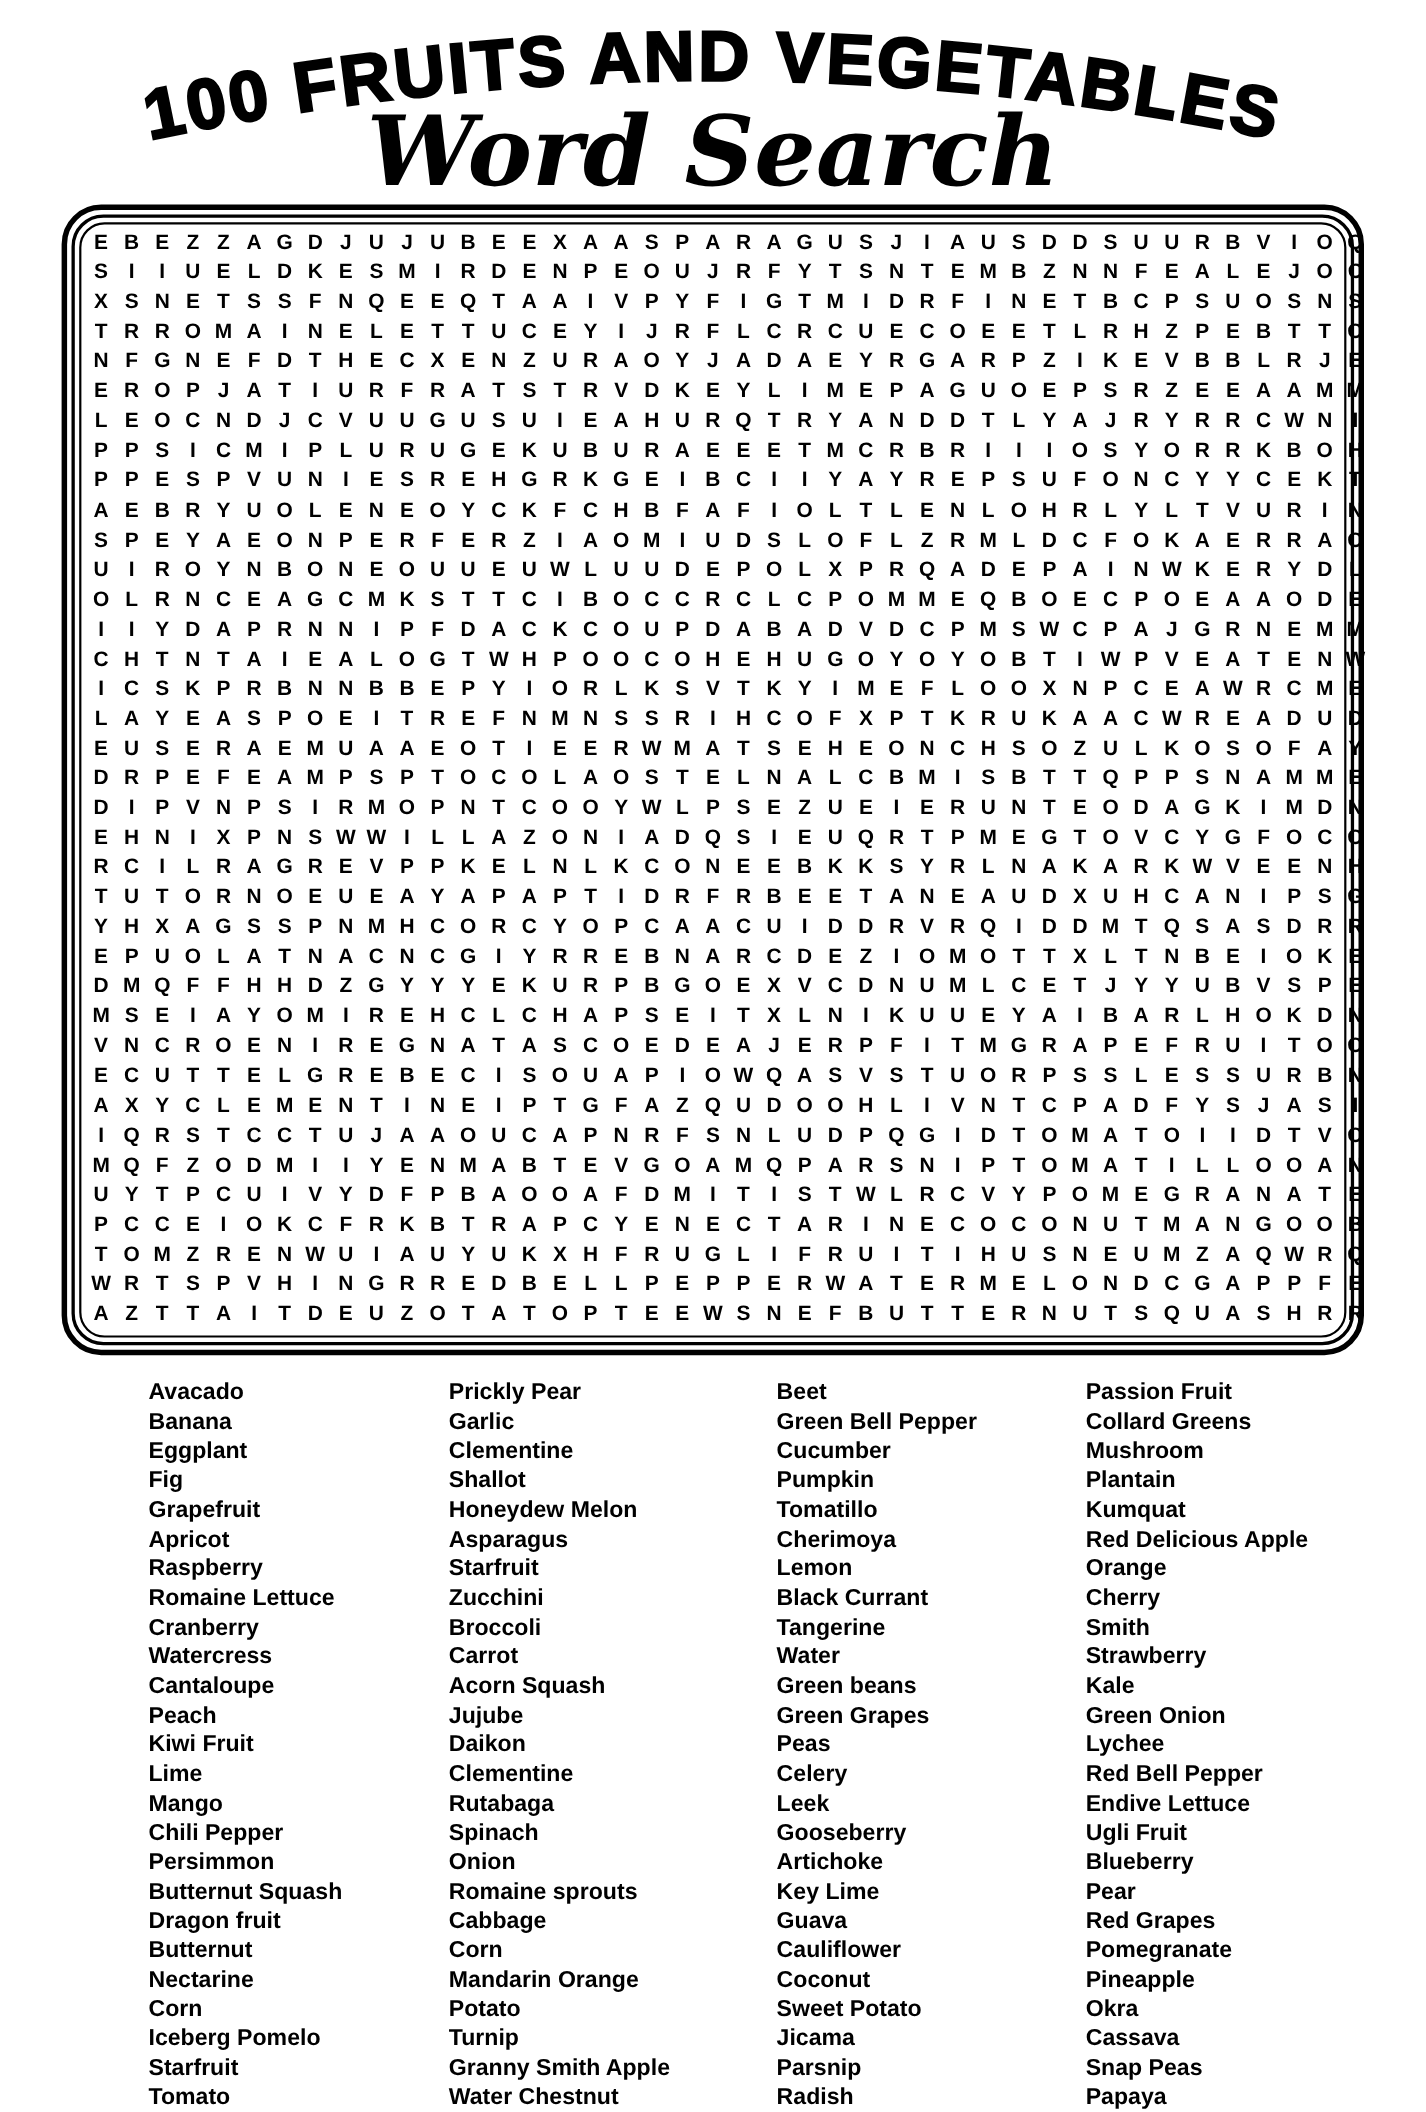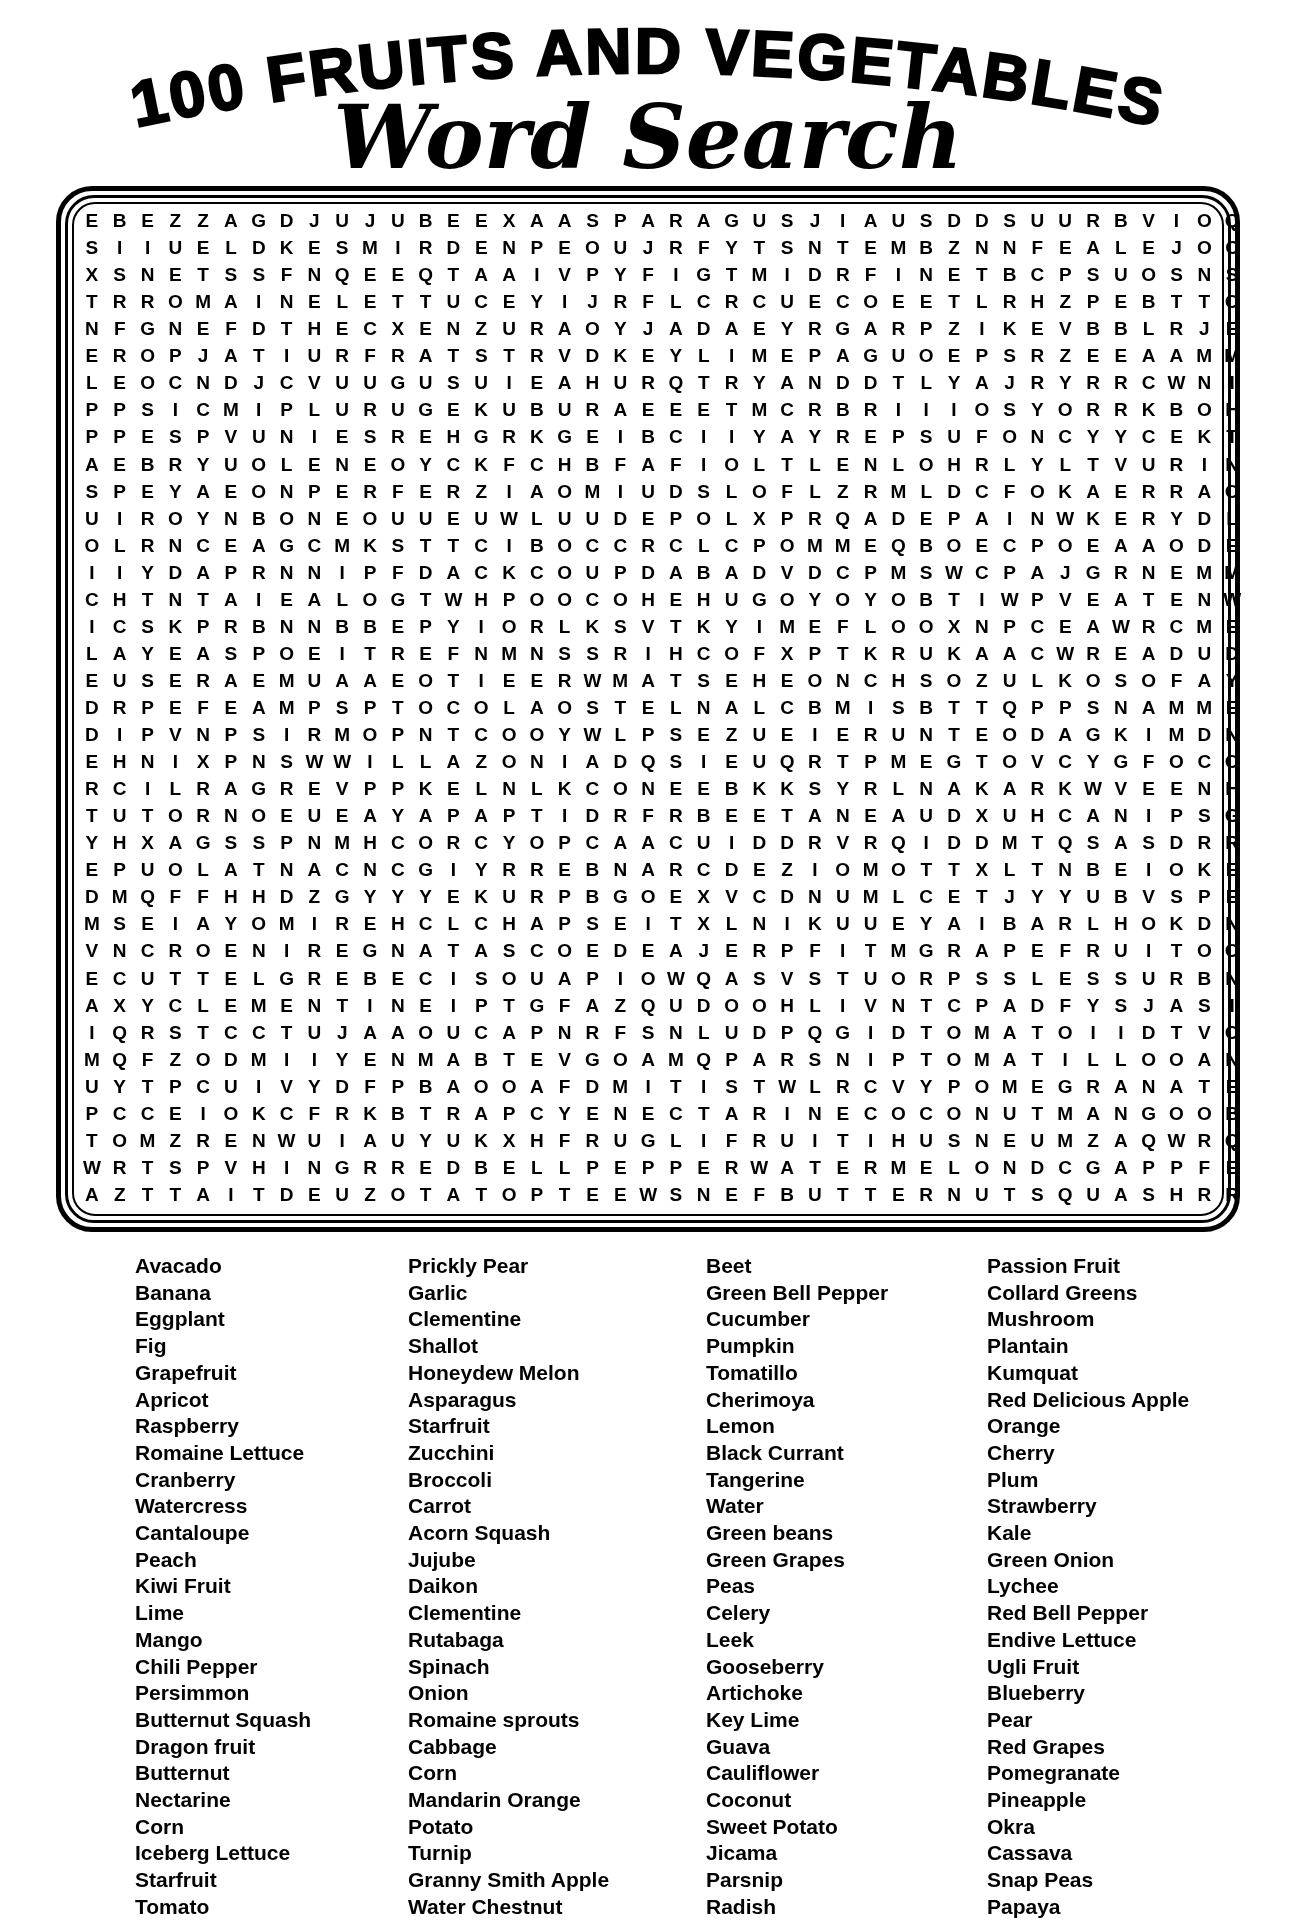--- a/index.html
+++ b/index.html
@@ -1620,21 +1620,21 @@
     <div class="word">Kiwi Fruit</div>
     <div class="word">Lime</div>
     <div class="word">Mango</div>
     <div class="word">Chili Pepper</div>
     <div class="word">Persimmon</div>
     <div class="word">Butternut Squash</div>
     <div class="word">Dragon fruit</div>
     <div class="word">Butternut</div>
     <div class="word">Nectarine</div>
     <div class="word">Corn</div>
-    <div class="word">Iceberg Lettuce</div>
+    <div class="word">Iceberg Pomelo</div>
     <div class="word">Starfruit</div>
     <div class="word">Tomato</div>
   </div>
 <div class="word-col col-2">
     <div class="word">Prickly Pear</div>
     <div class="word">Garlic</div>
     <div class="word">Clementine</div>
     <div class="word">Shallot</div>
     <div class="word">Honeydew Melon</div>
     <div class="word">Asparagus</div>
@@ -1687,21 +1687,21 @@
   </div>
 <div class="word-col col-4">
     <div class="word">Passion Fruit</div>
     <div class="word">Collard Greens</div>
     <div class="word">Mushroom</div>
     <div class="word">Plantain</div>
     <div class="word">Kumquat</div>
     <div class="word">Red Delicious Apple</div>
     <div class="word">Orange</div>
     <div class="word">Cherry</div>
-    <div class="word">Plum</div>
+    <div class="word">Smith</div>
     <div class="word">Strawberry</div>
     <div class="word">Kale</div>
     <div class="word">Green Onion</div>
     <div class="word">Lychee</div>
     <div class="word">Red Bell Pepper</div>
     <div class="word">Endive Lettuce</div>
     <div class="word">Ugli Fruit</div>
     <div class="word">Blueberry</div>
     <div class="word">Pear</div>
     <div class="word">Red Grapes</div>

